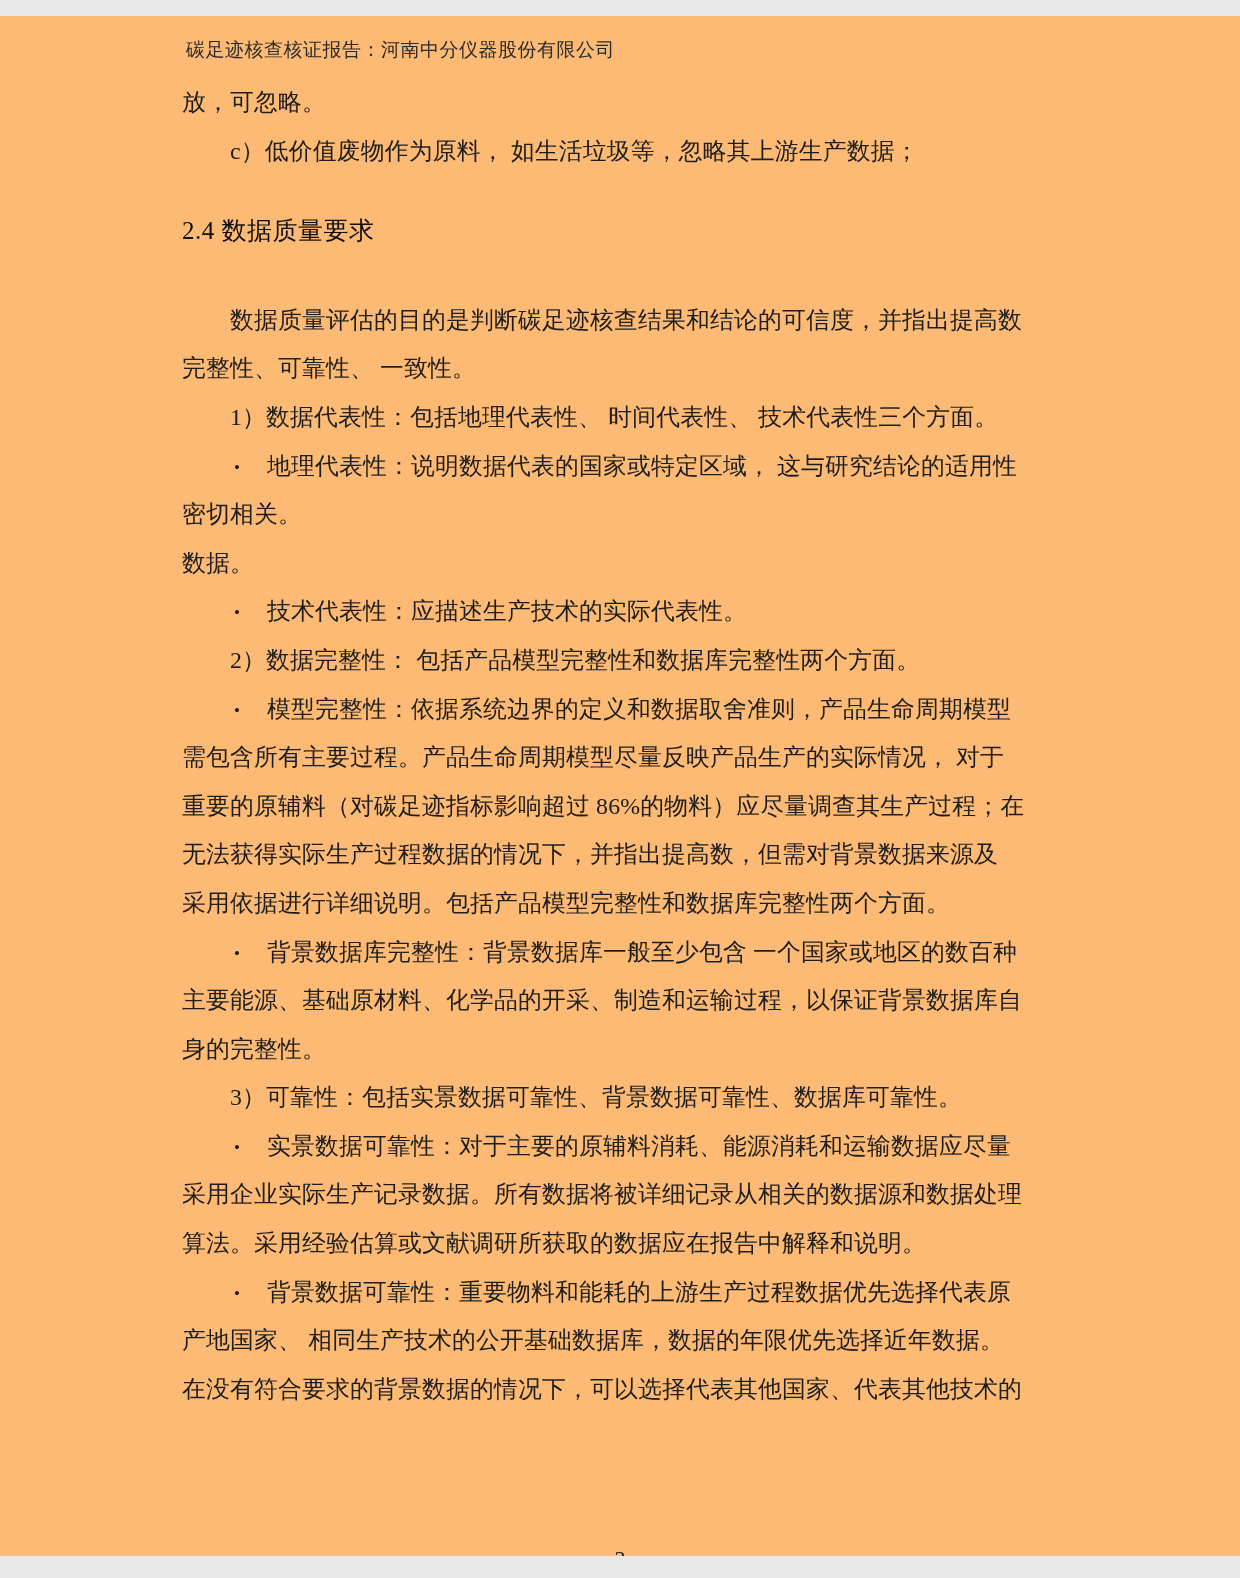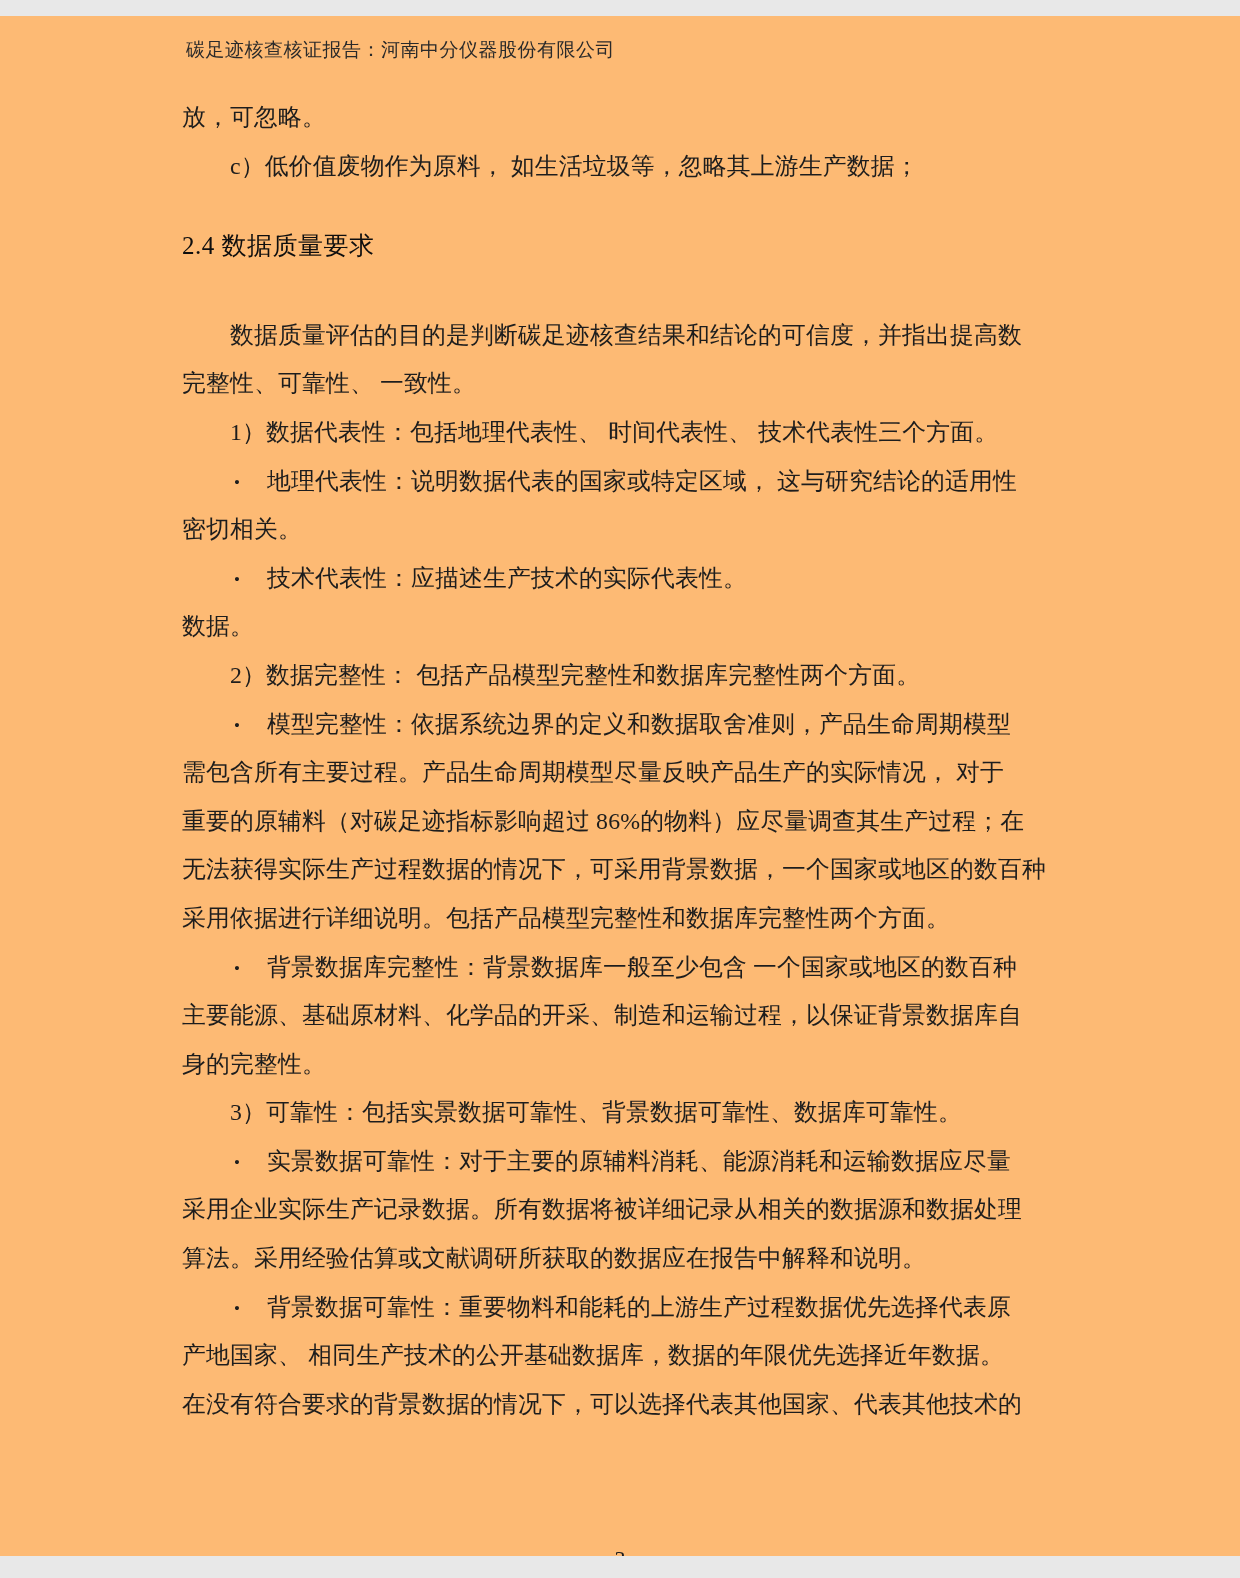--- a/index.html
+++ b/index.html
@@ -22,21 +22,21 @@
     left: 186px;
     top: 21px;
     font-size: 19px;
     letter-spacing: 0.5px;
     color: #2a2a2a;
     white-space: nowrap;
   }
   .content {
     position: absolute;
     left: 182px;
-    top: 77px;
+    top: 62px;
     width: 886px;
   }
   .line {
     height: 48.6px;
     line-height: 48.6px;
     font-size: 23.8px;
     letter-spacing: 0.2px;
     white-space: nowrap;
     color: #1d1d1d;
   }
@@ -75,27 +75,27 @@
 
   <div class="content" id="content-lines">
       <div class="line flush">放，可忽略。</div>
       <div class="line indent">c）低价值废物作为原料， 如生活垃圾等，忽略其上游生产数据；</div>
       <div class="line heading">2.4 数据质量要求</div>
       <div class="line indent">数据质量评估的目的是判断碳足迹核查结果和结论的可信度，并指出提高数</div>
       <div class="line flush">完整性、可靠性、 一致性。</div>
       <div class="line indent">1）数据代表性：包括地理代表性、 时间代表性、 技术代表性三个方面。</div>
       <div class="line bullet"><span class="bullet-glyph">•</span><span>地理代表性：说明数据代表的国家或特定区域， 这与研究结论的适用性</span></div>
       <div class="line flush">密切相关。</div>
+      <div class="line flush">数据。</div>
       <div class="line bullet"><span class="bullet-glyph">•</span><span>技术代表性：应描述生产技术的实际代表性。</span></div>
-      <div class="line flush">数据。</div>
       <div class="line indent">2）数据完整性： 包括产品模型完整性和数据库完整性两个方面。</div>
       <div class="line bullet"><span class="bullet-glyph">•</span><span>模型完整性：依据系统边界的定义和数据取舍准则，产品生命周期模型</span></div>
       <div class="line flush">需包含所有主要过程。产品生命周期模型尽量反映产品生产的实际情况， 对于</div>
       <div class="line flush">重要的原辅料（对碳足迹指标影响超过 86%的物料）应尽量调查其生产过程；在</div>
-      <div class="line flush">无法获得实际生产过程数据的情况下，可采用背景数据，一个国家或地区的数百种</div>
+      <div class="line flush">无法获得实际生产过程数据的情况下，并指出提高数，但需对背景数据来源及</div>
       <div class="line flush">采用依据进行详细说明。包括产品模型完整性和数据库完整性两个方面。</div>
       <div class="line bullet"><span class="bullet-glyph">•</span><span>背景数据库完整性：背景数据库一般至少包含 一个国家或地区的数百种</span></div>
       <div class="line flush">主要能源、基础原材料、化学品的开采、制造和运输过程，以保证背景数据库自</div>
       <div class="line flush">身的完整性。</div>
       <div class="line indent">3）可靠性：包括实景数据可靠性、背景数据可靠性、数据库可靠性。</div>
       <div class="line bullet"><span class="bullet-glyph">•</span><span>实景数据可靠性：对于主要的原辅料消耗、能源消耗和运输数据应尽量</span></div>
       <div class="line flush">采用企业实际生产记录数据。所有数据将被详细记录从相关的数据源和数据处理</div>
       <div class="line flush">算法。采用经验估算或文献调研所获取的数据应在报告中解释和说明。</div>
       <div class="line bullet"><span class="bullet-glyph">•</span><span>背景数据可靠性：重要物料和能耗的上游生产过程数据优先选择代表原</span></div>
       <div class="line flush">产地国家、 相同生产技术的公开基础数据库，数据的年限优先选择近年数据。</div>

